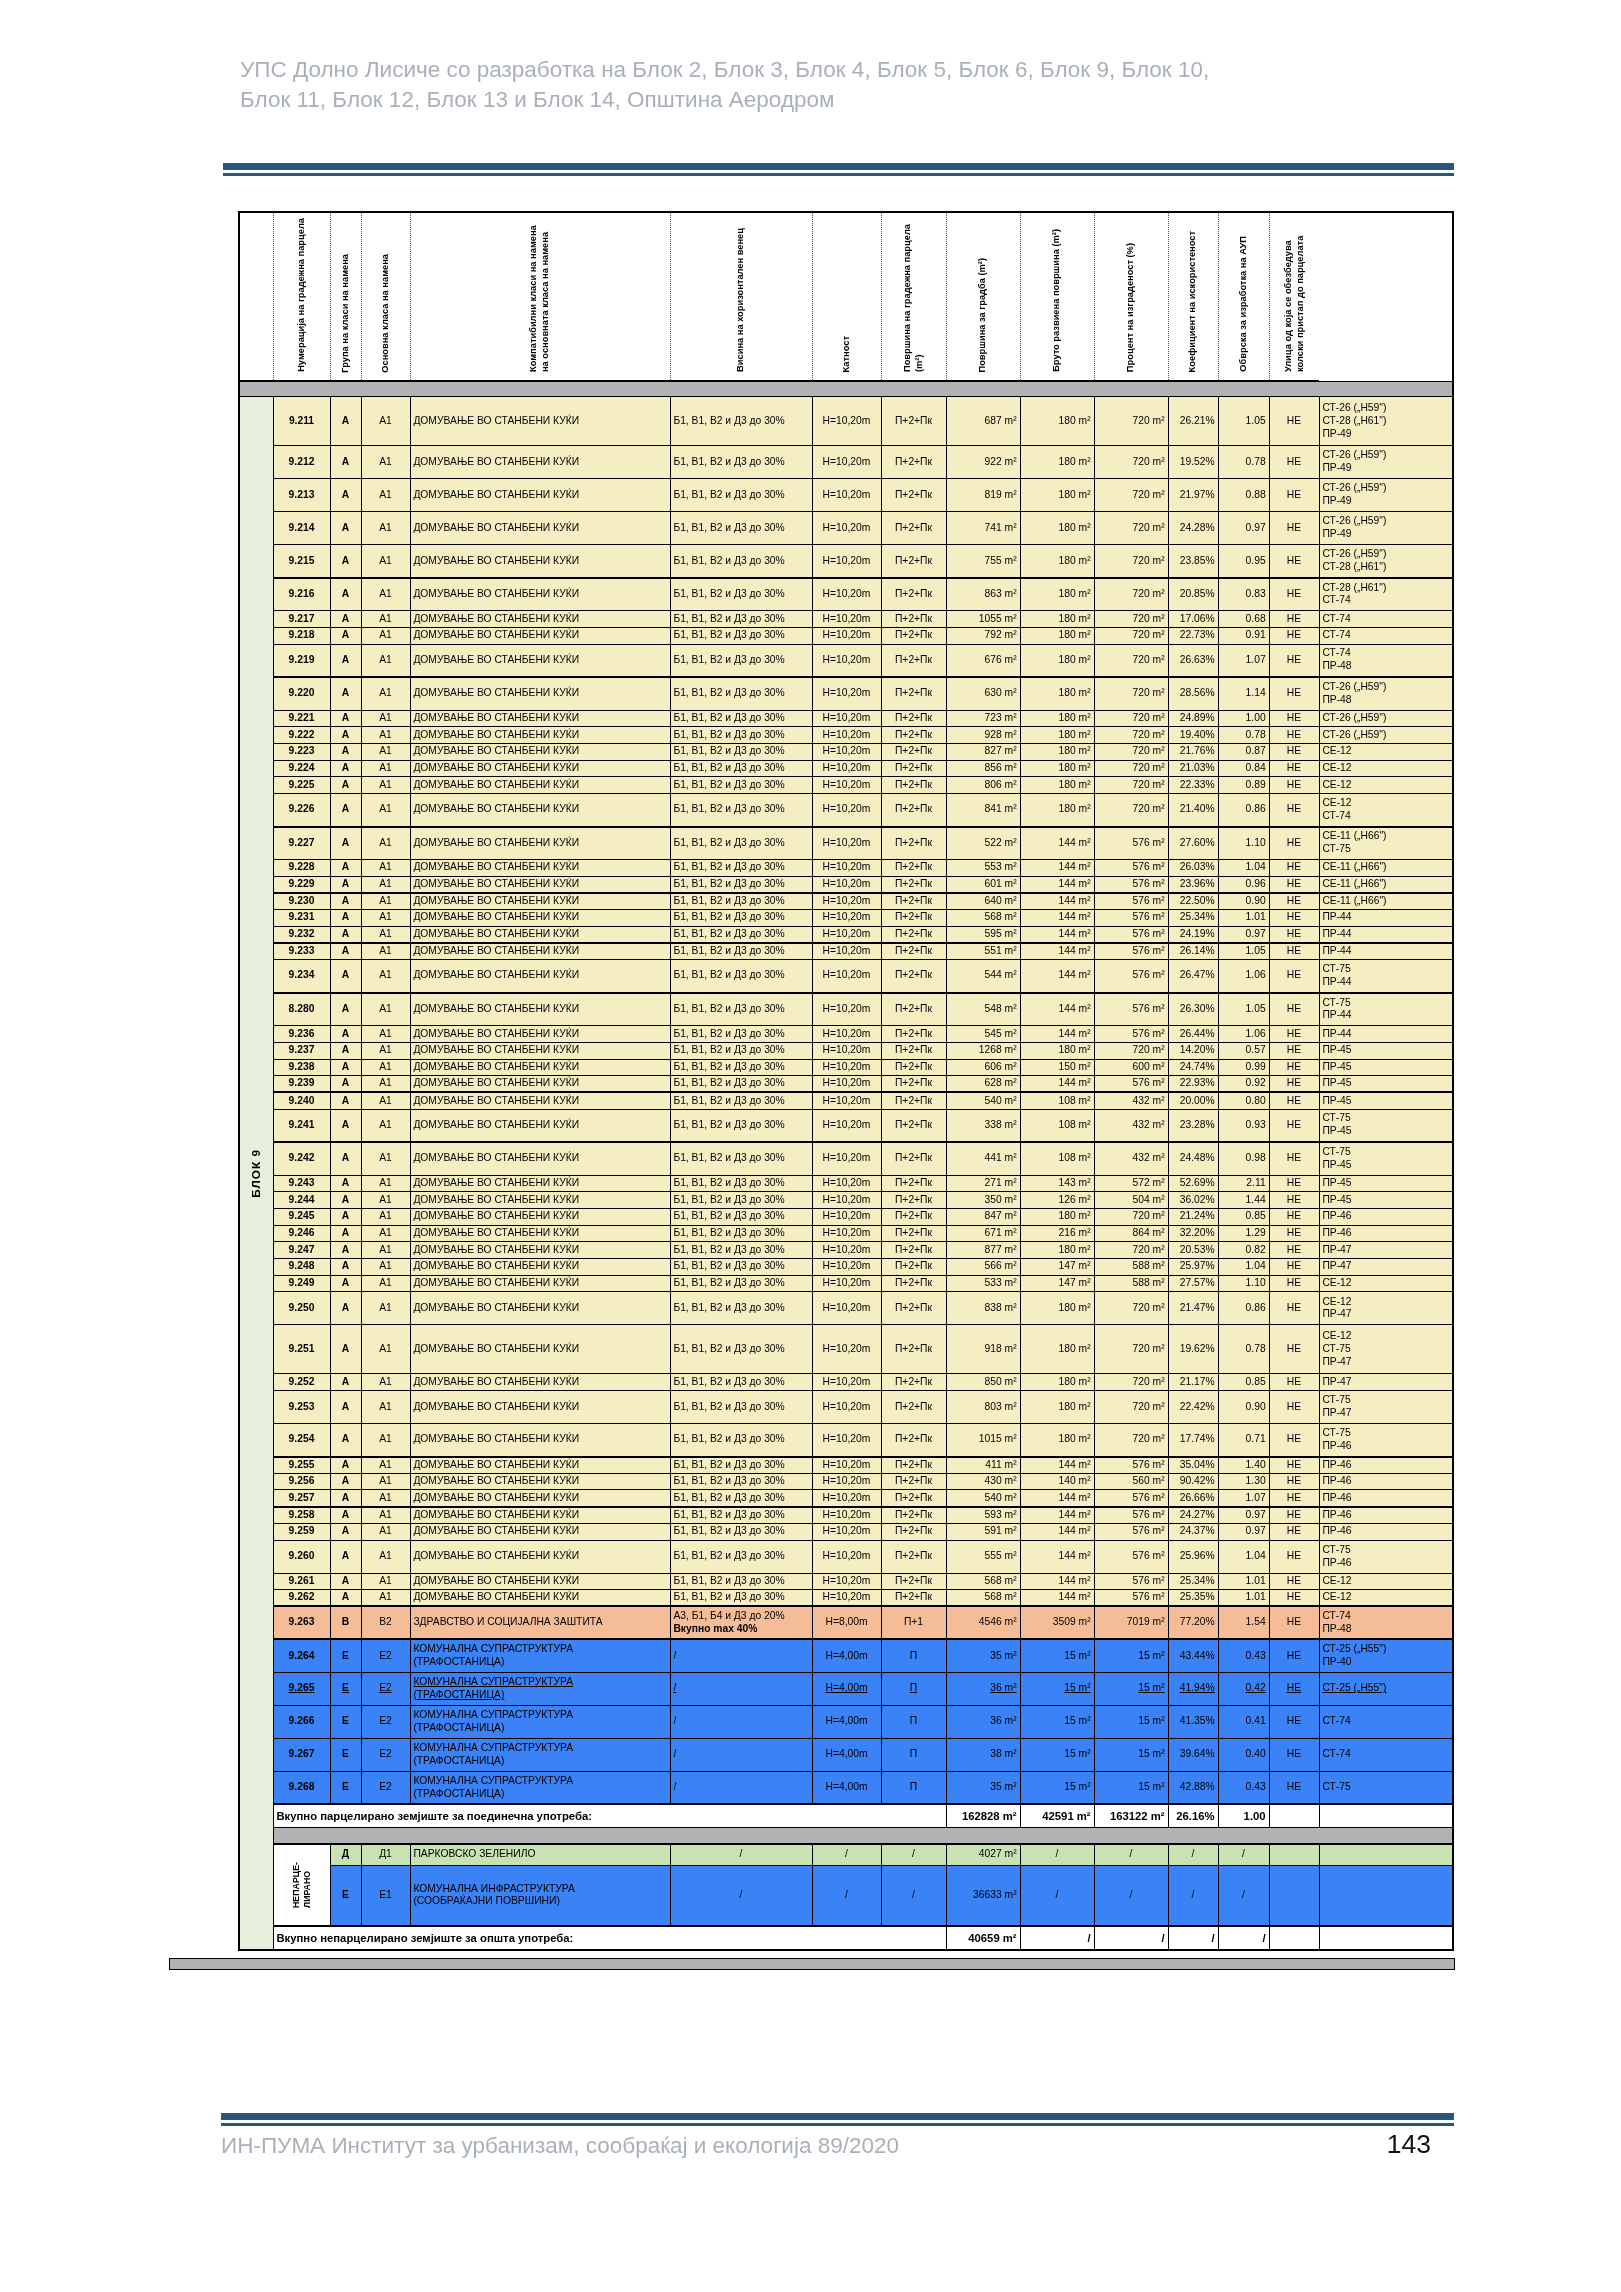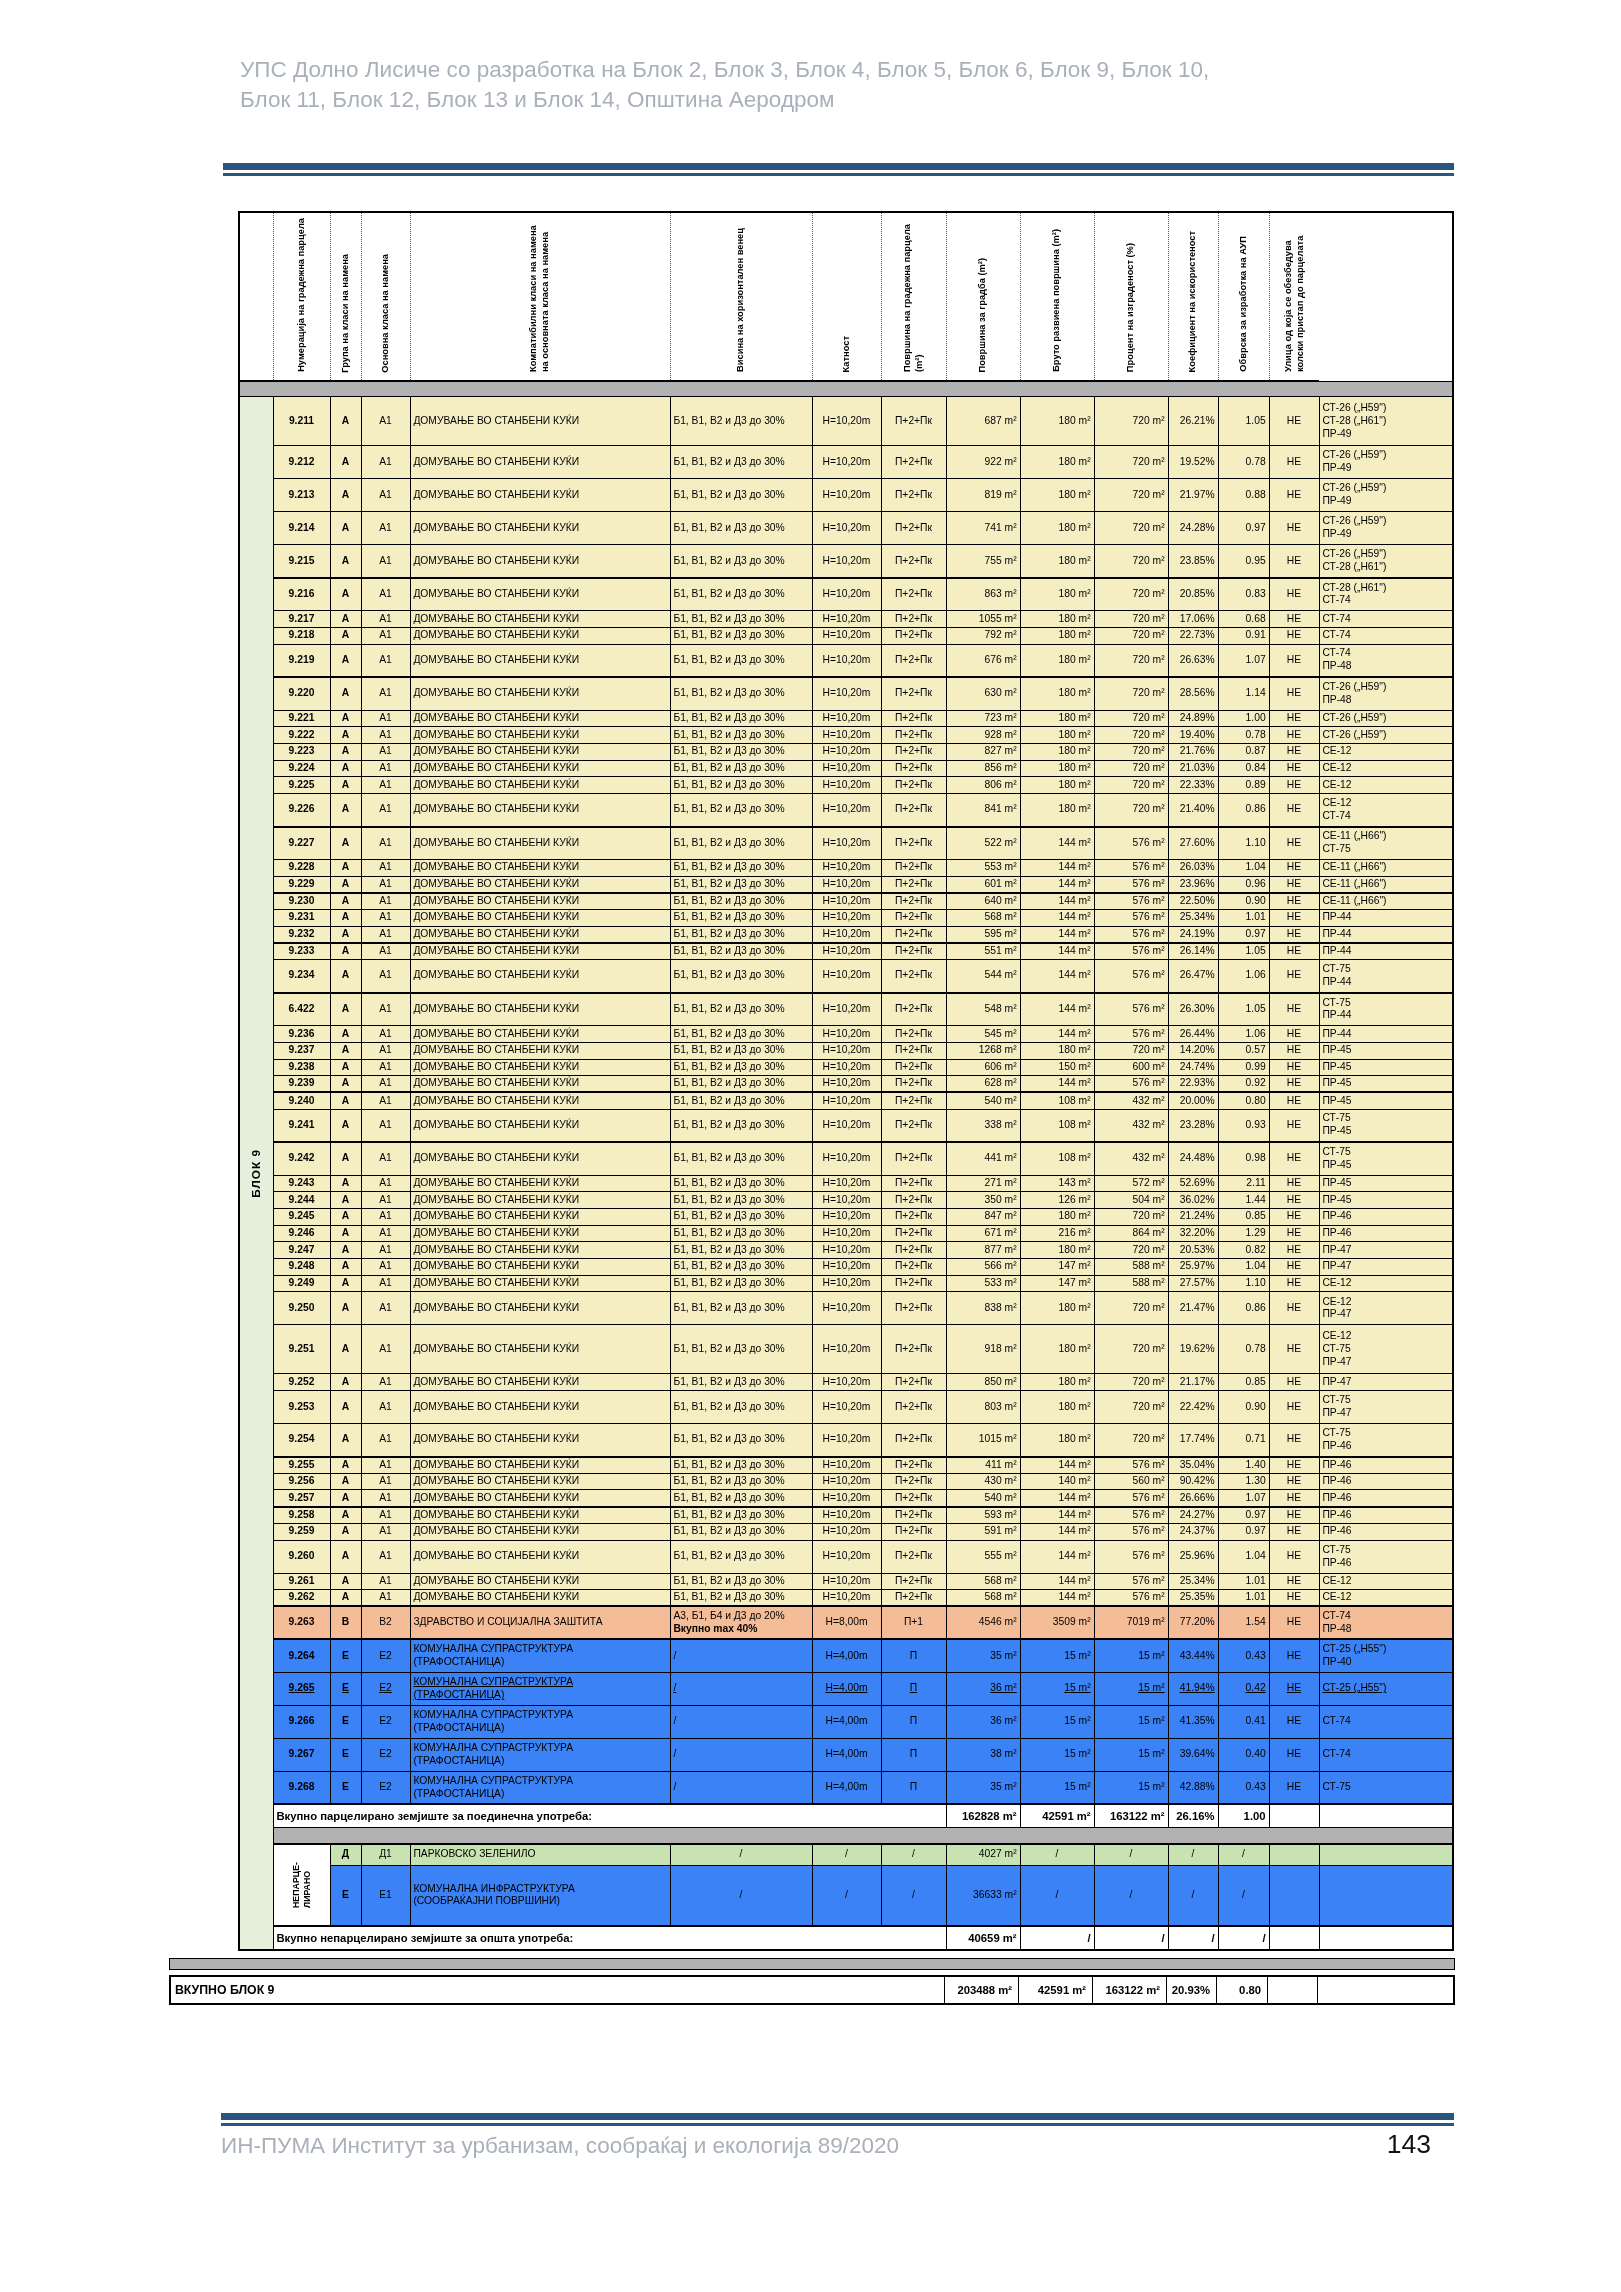--- a/index.html
+++ b/index.html
@@ -534,21 +534,21 @@
           <td class="ta-r">544 m²</td>
           <td class="ta-r">144 m²</td>
           <td class="ta-r">576 m²</td>
           <td class="ta-r">26.47%</td>
           <td class="ta-r">1.06</td>
           <td class="ta-c">НЕ</td>
           <td class="ta-l pre">СТ-75
 ПР-44</td>
         </tr>
         <tr class="data tb" style="height: 33px;">
-          <td class="b ta-c">6.422</td>
+          <td class="b ta-c">8.280</td>
           <td class="b ta-c">А</td>
           <td class="ta-c">А1</td>
           <td class="ta-l pre">ДОМУВАЊЕ ВО СТАНБЕНИ КУЌИ</td>
           <td class="ta-l pre">Б1, В1, В2 и Д3 до 30%</td>
           <td class="ta-c">H=10,20m</td>
           <td class="ta-c">П+2+Пк</td>
           <td class="ta-r">548 m²</td>
           <td class="ta-r">144 m²</td>
           <td class="ta-r">576 m²</td>
           <td class="ta-r">26.30%</td>
@@ -1155,30 +1155,20 @@
           <td class="ta-r">/</td>
           <td class="ta-r">/</td>
           <td class="ta-r">/</td>
           <td></td>
           <td></td>
         </tr>
       </tbody>
   </table>
 
   <div class="band2"></div>
-  <div class="grand">
-    <div class="g-label">ВКУПНО БЛОК 9</div>
-    <div class="w76">203488 m²</div>
-    <div class="w76">42591 m²</div>
-    <div class="w76">163122 m²</div>
-    <div class="w51">20.93%</div>
-    <div class="w52">0.80</div>
-    <div class="w51"></div>
-    <div class="g-rest"></div>
-  </div>
 </div>
 
 <div class="rule rule-bottom">
     <div class="r1"></div>
     <div class="r2"></div>
     <div class="r3"></div>
   </div>
 <div class="doc-footer">ИН-ПУМА Институт за урбанизам, сообраќај и екологија 89/2020</div>
 <div class="page-num">143</div>
 

